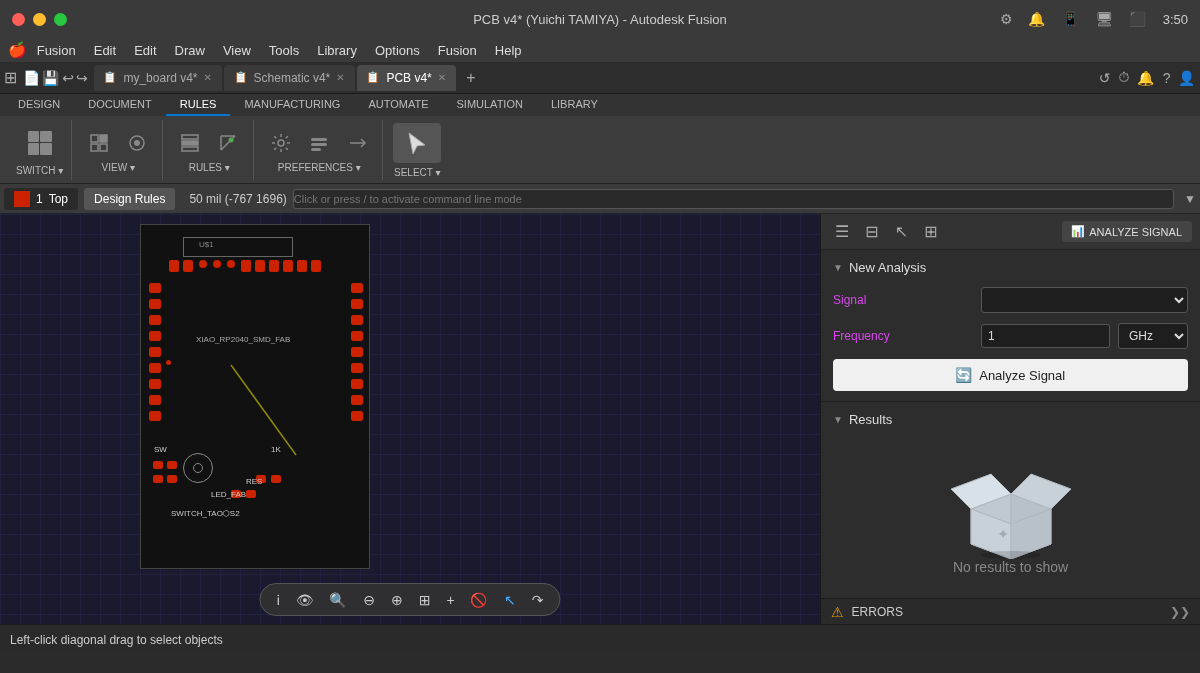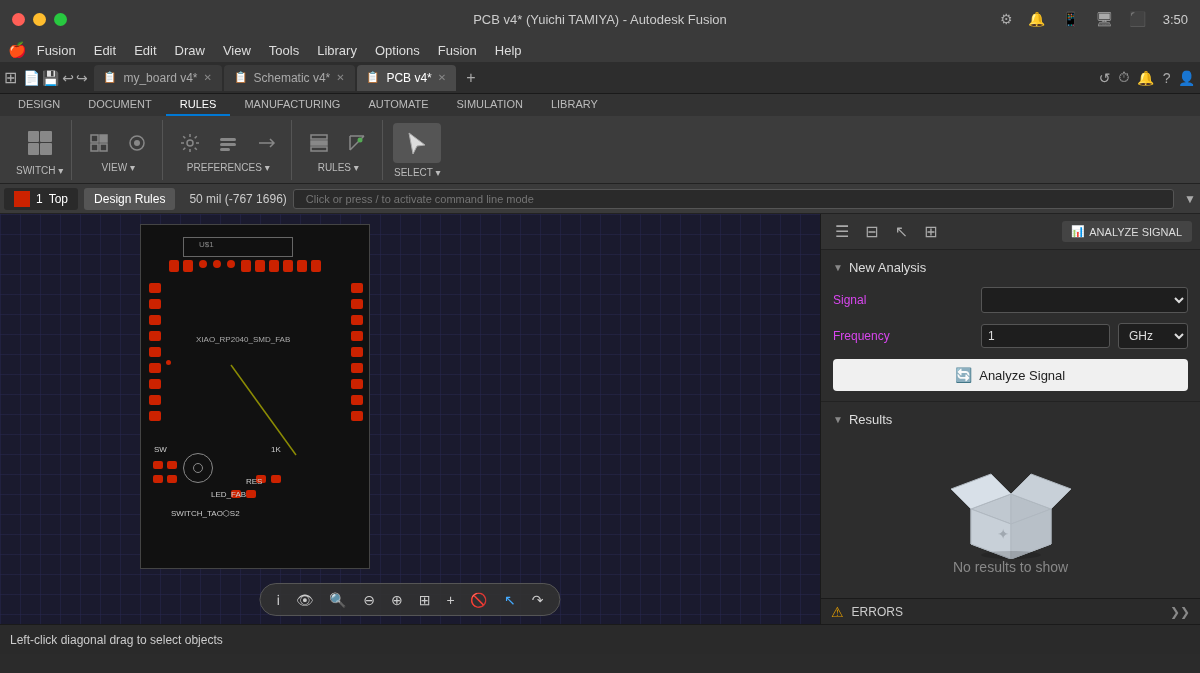--- a/index.html
+++ b/index.html
@@ -154,21 +154,21 @@
       border-radius: 3px;
       cursor: pointer;
       font-size: 12px;
     }
     .coord-display { color: #ccc; font-size: 12px; margin-left: 8px; }
     .command-input {
       flex: 1;
       background: #2a2a2a;
       border: 1px solid #555;
       color: #ccc;
-      padding: 3px 12px;
+      padding: 3px 0;
       font-size: 11px;
       border-radius: 3px;
     }
 
     
     .main-layout {
       display: flex;
       height: calc(673px - 38px - 24px - 32px - 90px - 30px - 30px);
     }
 
@@ -488,20 +488,39 @@
             </svg>
         </div>
         <div class="ribbon-btn">
           <svg width="22" height="22" viewBox="0 0 22 22">
               <circle cx="11" cy="11" r="7" fill="none" stroke="#888" stroke-width="1.5"></circle>
               <circle cx="11" cy="11" r="3" fill="#888"></circle>
             </svg>
         </div>
       </div>
       <div class="ribbon-btn-label">VIEW ▾</div>
+    </div>
+
+    <div class="ribbon-group">
+      <div class="ribbon-btns">
+        <div class="ribbon-btn">
+          <svg width="22" height="22" viewBox="0 0 22 22">
+              <path d="M3 3h16v4H3z" fill="none" stroke="#888" stroke-width="1.5"></path>
+              <path d="M3 9h16v4H3z" fill="#888" stroke="#888" stroke-width="1.5"></path>
+              <path d="M3 15h16v4H3z" fill="none" stroke="#888" stroke-width="1.5"></path>
+            </svg>
+        </div>
+        <div class="ribbon-btn">
+          <svg width="22" height="22" viewBox="0 0 22 22">
+              <path d="M4 18l14-14M4 4h14M4 4v14" fill="none" stroke="#888" stroke-width="1.5"></path>
+              <circle cx="14" cy="8" r="2.5" fill="#5a5"></circle>
+            </svg>
+        </div>
+      </div>
+      <div class="ribbon-btn-label">RULES ▾</div>
     </div>
 
     <div class="ribbon-group">
       <div class="ribbon-btns">
         <div class="ribbon-btn">
           <svg width="22" height="22" viewBox="0 0 22 22">
               <circle cx="11" cy="11" r="3" fill="none" stroke="#888" stroke-width="1.5"></circle>
               <path d="M11 2v3M11 17v3M2 11h3M17 11h3M4.2 4.2l2.1 2.1M15.7 15.7l2.1 2.1M4.2 17.8l2.1-2.1M15.7 6.3l2.1-2.1" stroke="#888" stroke-width="1.5"></path>
             </svg>
         </div>
@@ -515,39 +534,20 @@
         <div class="ribbon-btn">
           <svg width="22" height="22" viewBox="0 0 22 22">
               <path d="M4 11h14M15 7l4 4-4 4" stroke="#888" stroke-width="1.5" fill="none"></path>
             </svg>
         </div>
       </div>
       <div class="ribbon-btn-label">PREFERENCES ▾</div>
     </div>
 
     <div class="ribbon-group">
-      <div class="ribbon-btns">
-        <div class="ribbon-btn">
-          <svg width="22" height="22" viewBox="0 0 22 22">
-              <path d="M3 3h16v4H3z" fill="none" stroke="#888" stroke-width="1.5"></path>
-              <path d="M3 9h16v4H3z" fill="#888" stroke="#888" stroke-width="1.5"></path>
-              <path d="M3 15h16v4H3z" fill="none" stroke="#888" stroke-width="1.5"></path>
-            </svg>
-        </div>
-        <div class="ribbon-btn">
-          <svg width="22" height="22" viewBox="0 0 22 22">
-              <path d="M4 18l14-14M4 4h14M4 4v14" fill="none" stroke="#888" stroke-width="1.5"></path>
-              <circle cx="14" cy="8" r="2.5" fill="#5a5"></circle>
-            </svg>
-        </div>
-      </div>
-      <div class="ribbon-btn-label">RULES ▾</div>
-    </div>
-
-    <div class="ribbon-group">
       <div class="ribbon-btn large" style="background:#555; border-radius:4px;">
         <svg width="28" height="28" viewBox="0 0 28 28">
             <path d="M6 4l16 12-8 1-4 8z" fill="#ddd" stroke="#aaa" stroke-width="1"></path>
           </svg>
       </div>
       <div class="ribbon-btn-label">SELECT ▾</div>
     </div>
   </div>
 </div>
 

